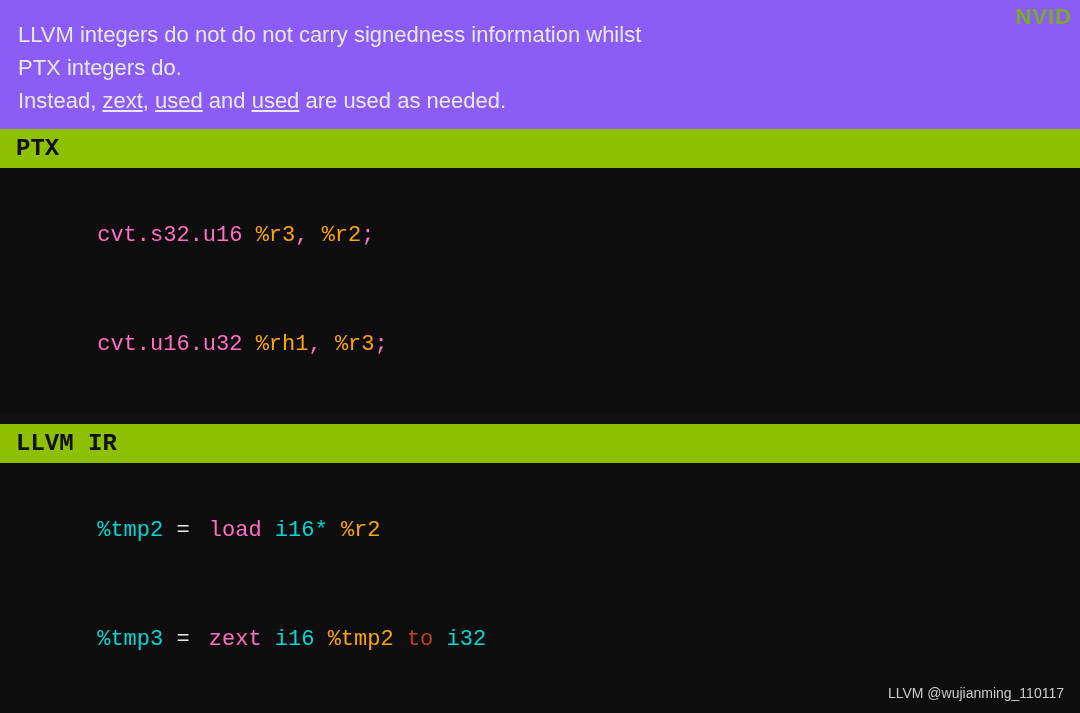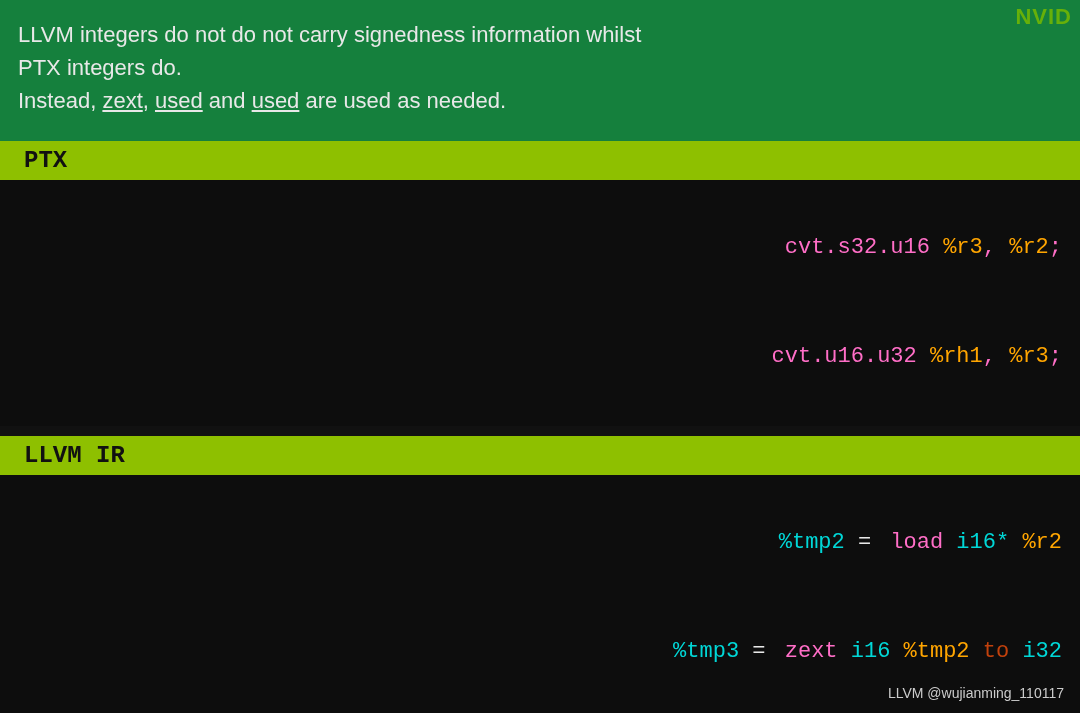--- a/index.html
+++ b/index.html
@@ -29,58 +29,57 @@
       color: #76b900;
       font-size: 22px;
       font-weight: bold;
       font-family: Arial, sans-serif;
       letter-spacing: 1px;
       opacity: 0.85;
     }
 
     
     .description-area {
-      padding: 18px 18px 24px 18px;
-      background-color: #15803d;
+      padding: 18px 18px 12px 18px;
+      background-color: #8b5cf6;
     }
 
     .description-text {
       color: #e8e8e8;
       font-family: 'Segoe UI', Arial, sans-serif;
       font-size: 22px;
       line-height: 1.5;
     }
 
     .desc-underline {
       text-decoration: underline;
     }
 
     
     .section-header {
       background-color: #8ec000;
       color: #111;
       font-family: 'Courier New', Courier, monospace;
       font-size: 24px;
       font-weight: bold;
-      padding: 6px 24px;
+      padding: 6px 16px;
       margin-bottom: 0;
     }
 
     
     .code-block {
       background-color: #0d0d0d;
       padding: 14px 18px;
       margin-bottom: 0;
     }
 
     .code-line {
       font-size: 22px;
       line-height: 1.65;
       white-space: pre;
-      text-align: right;
     }
 
     
     .ptx-instruction { color: #ff6ec7; }  
     .ptx-register { color: #ffa500; }      
 
     
     .llvm-var { color: #00d7d7; }          
     .llvm-keyword { color: #ff6ec7; margin-left: 6px; }       
     .llvm-type { color: #00d7d7; }          

